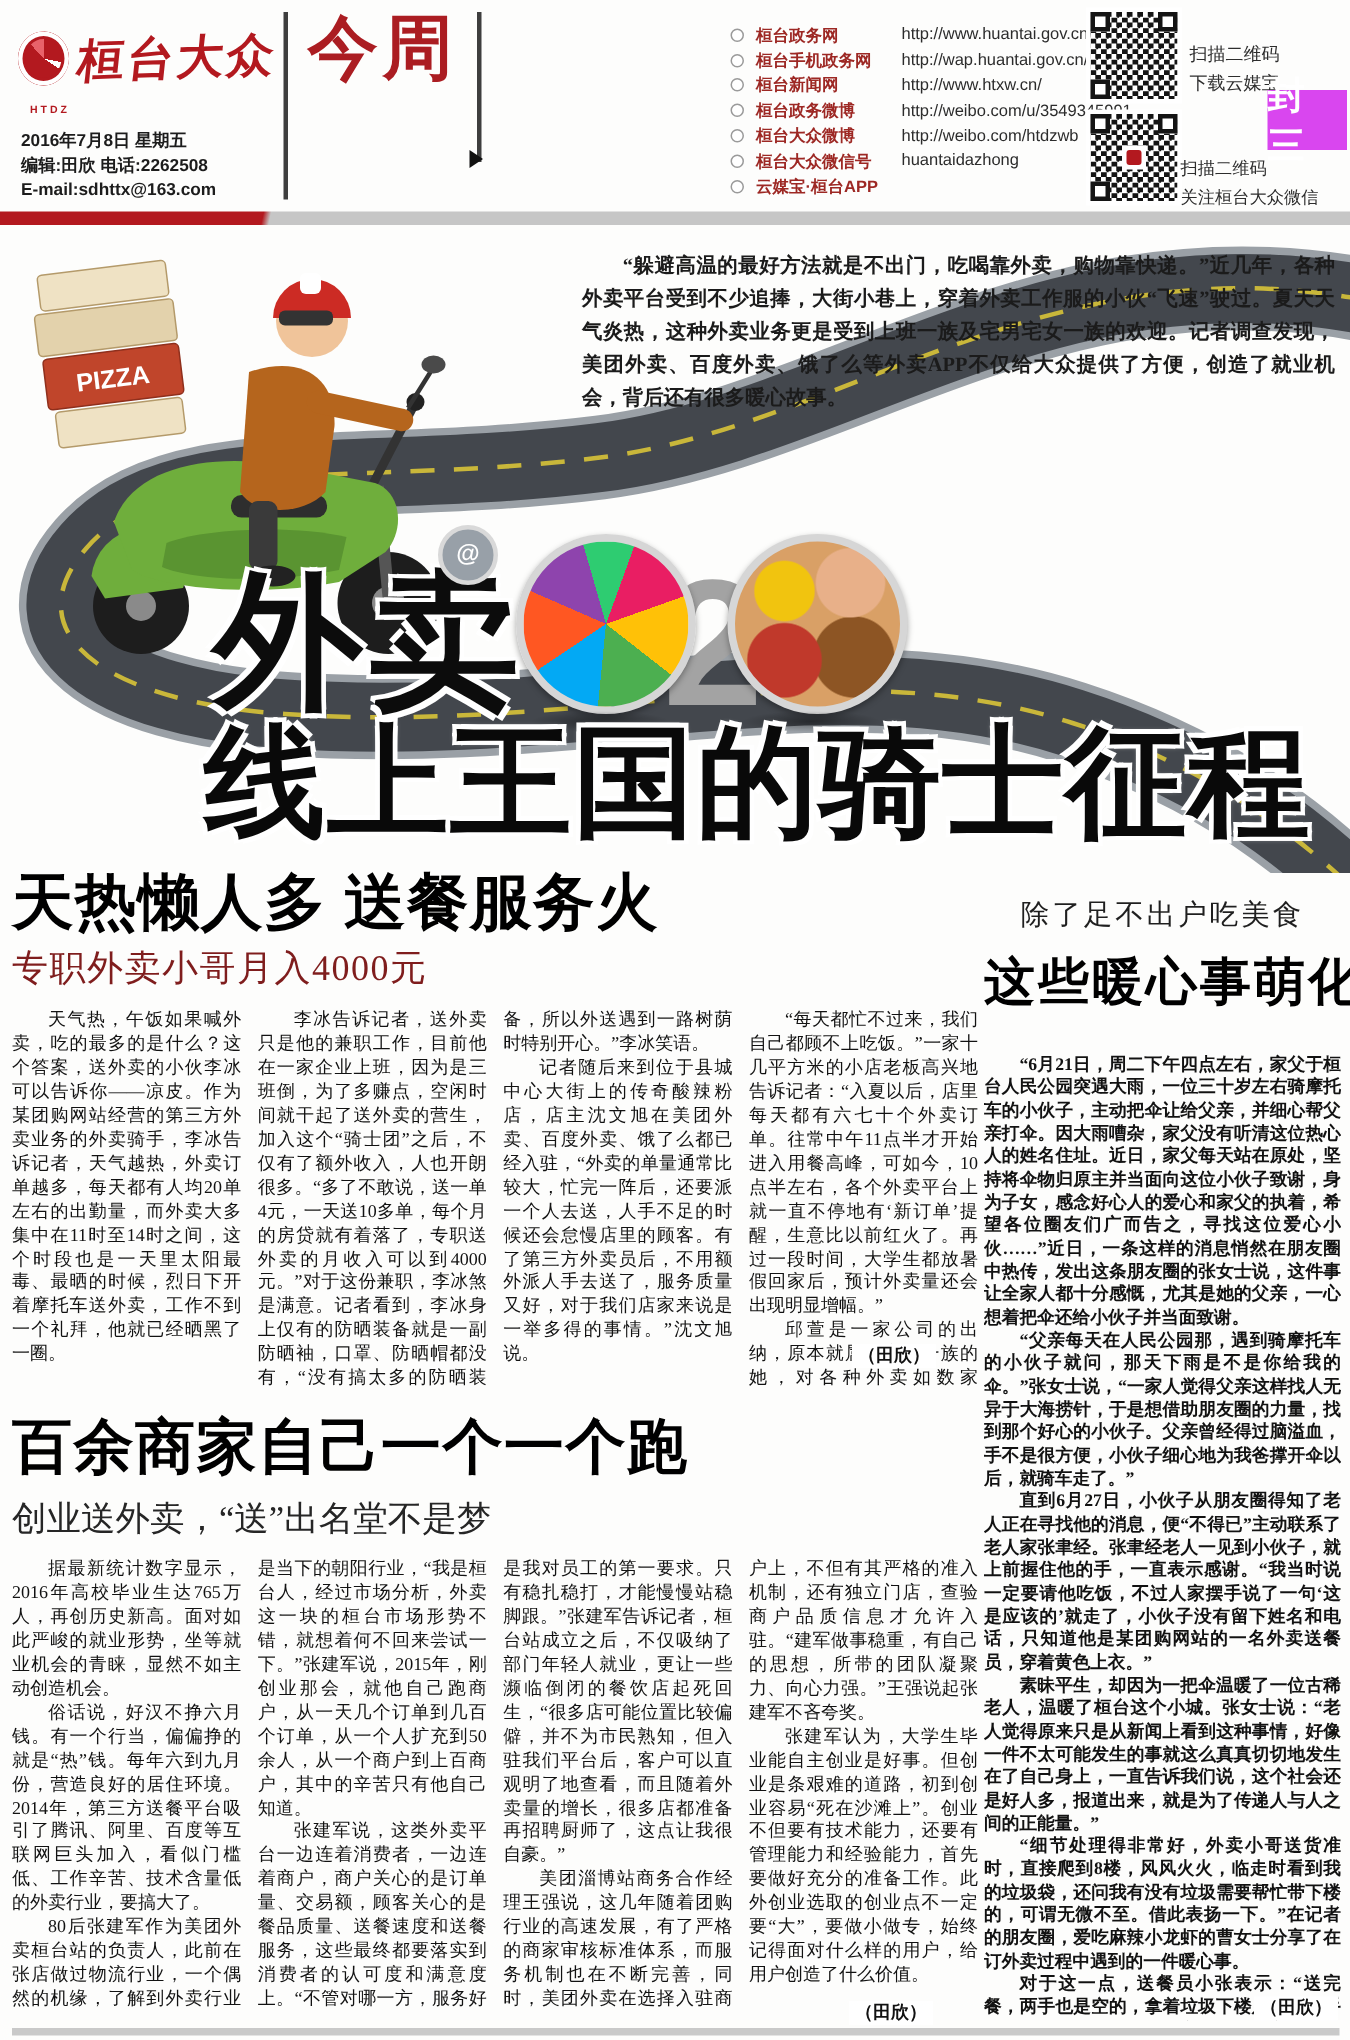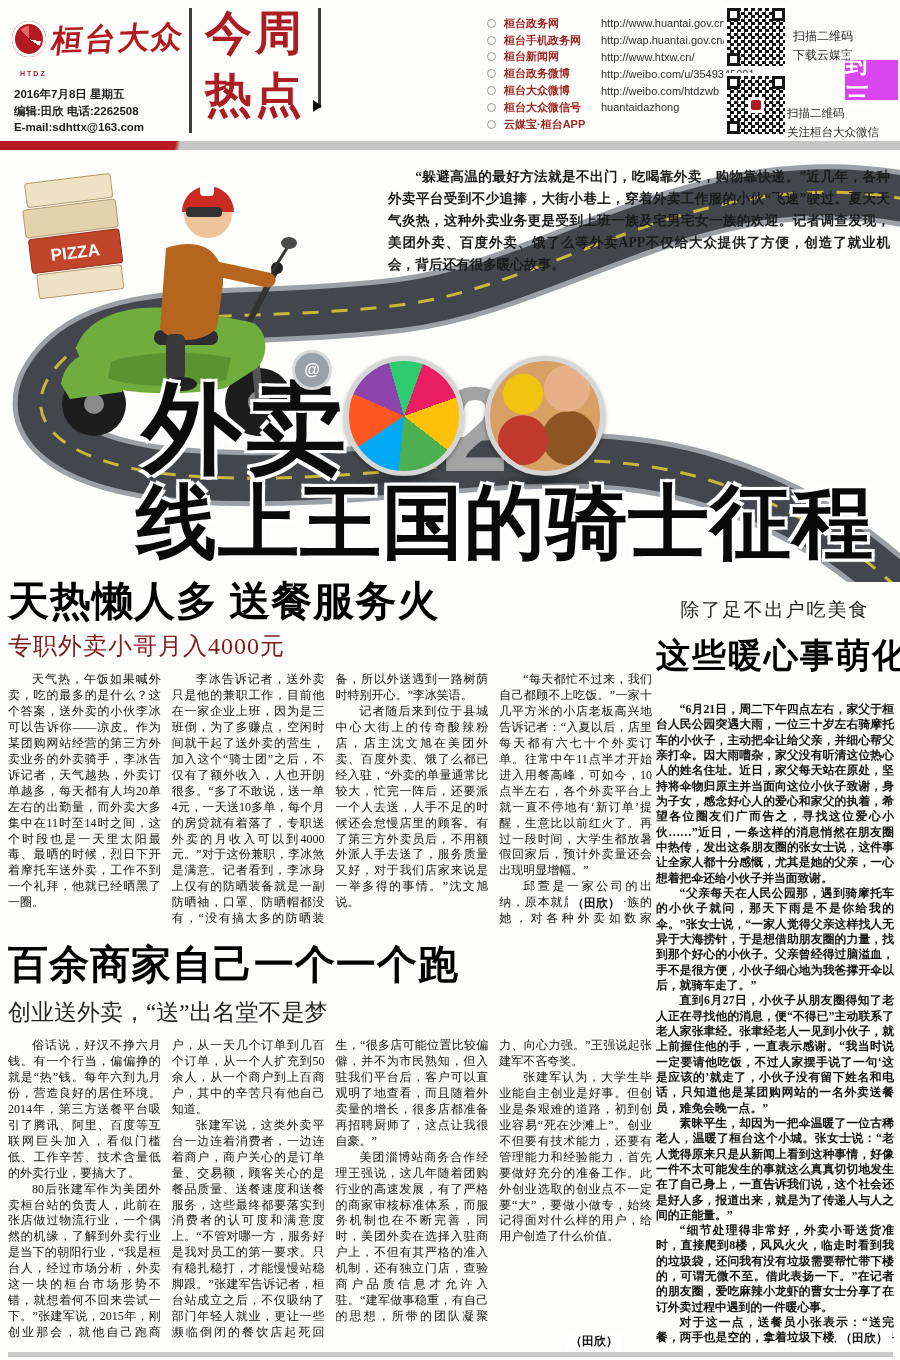--- a/index.html
+++ b/index.html
@@ -79,21 +79,21 @@
   .colbody p{margin:0;text-indent:2em;}
   .byline{position:absolute;background:#fff;padding:0 4px;font-weight:700;font-size:12px;color:#111;}
   .by1{right:28px;top:224px;}
   .a2-block{position:relative;margin-top:12px;}
   .a2-head{font-size:40px;line-height:46px;font-weight:900;color:#000;letter-spacing:1px;white-space:nowrap;}
   .a2-sub{margin-top:12px;font-size:23px;line-height:26px;color:#262626;}
   .colbody2{margin-top:12px;height:316px;column-count:4;column-gap:11px;column-fill:auto;overflow:hidden;
       font-size:12px;line-height:1.33;text-align:justify;color:#121212;position:relative;}
   .colbody2 p{margin:0;text-indent:2em;}
   .by2{right:30px;bottom:4px;}
-  .kicker{text-align:center;font-size:19px;line-height:22px;letter-spacing:2px;color:#1f1f1f;font-family:Liberation Mono, monospace;}
+  .kicker{text-align:center;font-size:19px;line-height:22px;letter-spacing:2px;color:#1f1f1f;}
   .a3-head{margin-top:14px;font-size:34px;line-height:40px;font-weight:900;color:#000;letter-spacing:2px;text-align:center;white-space:nowrap;}
   .a3-body{position:relative;margin-top:26px;height:645px;overflow:hidden;
       font-size:11.8px;line-height:1.3;text-align:justify;color:#121212;font-weight:600;}
   .a3-body p{margin:0;text-indent:2em;}
   .by3{right:2px;bottom:0;}
   .bottom-bar{position:absolute;left:8px;top:1352px;width:885px;height:5px;background:#c9c9c9;}
 </style>
 </head>
 <body>
 
@@ -108,21 +108,20 @@
       <div class="logo-acro">HTDZ</div>
       <div class="date-lines">
         <div>2016年7月8日  星期五</div>
         <div>编辑:田欣  电话:2262508</div>
         <div>E-mail:sdhttx@163.com</div>
       </div>
     </div>
     <div class="vbar b1"></div>
     <div class="sec-title">
       <div>今周</div>
-      <div>热点</div>
     </div>
     <div class="vbar b2"></div>
     <div class="arrow-tri"></div>
 
     <div class="links">
       <div class="link-row">
         <span class="bullet"></span>
         <span class="link-label">桓台政务网</span>
         <span class="link-url">http://www.huantai.gov.cn/</span>
       </div>
@@ -247,38 +246,39 @@
       <p>记者随后来到位于县城中心大街上的传奇酸辣粉店，店主沈文旭在美团外卖、百度外卖、饿了么都已经入驻，“外卖的单量通常比较大，忙完一阵后，还要派一个人去送，人手不足的时候还会怠慢店里的顾客。有了第三方外卖员后，不用额外派人手去送了，服务质量又好，对于我们店家来说是一举多得的事情。”沈文旭说。</p>
       <p>“每天都忙不过来，我们自己都顾不上吃饭。”一家十几平方米的小店老板高兴地告诉记者：“入夏以后，店里每天都有六七十个外卖订单。往常中午11点半才开始进入用餐高峰，可如今，10点半左右，各个外卖平台上就一直不停地有‘新订单’提醒，生意比以前红火了。再过一段时间，大学生都放暑假回家后，预计外卖量还会出现明显增幅。”</p>
       <p>邱萱是一家公司的出纳，原本就属于宅女一族的她，对各种外卖如数家珍。“单位没有食堂，办公区附近的小吃店也吃腻了，各种外卖APP实在太方便，只要打开软件，自动定位，搜索周边的美食，选好了直接下单付款，在办公室吹着空调等就行。而且办公室里好几个人，还可以一起拼单，优惠的力度更大一些。”记者采访发现，在订外卖的群体中多以80后、90后为主，他们普遍觉得外卖方便、省事、又不贵。</p>
       <span class="byline by1 serif">（田欣）</span>
     </div>
 
     <div class="a2-block">
       <div class="a2-head serif">百余商家自己一个一个跑</div>
       <div class="a2-sub serif">创业送外卖，“送”出名堂不是梦</div>
       <div class="colbody2 serif">
+        <p>据最新统计数字显示，2016年高校毕业生达765万人，再创历史新高。面对如此严峻的就业形势，坐等就业机会的青睐，显然不如主动创造机会。</p>
         <p>俗话说，好汉不挣六月钱。有一个行当，偏偏挣的就是“热”钱。每年六到九月份，营造良好的居住环境。2014年，第三方送餐平台吸引了腾讯、阿里、百度等互联网巨头加入，看似门槛低、工作辛苦、技术含量低的外卖行业，要搞大了。</p>
         <p>80后张建军作为美团外卖桓台站的负责人，此前在张店做过物流行业，一个偶然的机缘，了解到外卖行业是当下的朝阳行业，“我是桓台人，经过市场分析，外卖这一块的桓台市场形势不错，就想着何不回来尝试一下。”张建军说，2015年，刚创业那会，就他自己跑商户，从一天几个订单到几百个订单，从一个人扩充到50余人，从一个商户到上百商户，其中的辛苦只有他自己知道。</p>
         <p>张建军说，这类外卖平台一边连着消费者，一边连着商户，商户关心的是订单量、交易额，顾客关心的是餐品质量、送餐速度和送餐服务，这些最终都要落实到消费者的认可度和满意度上。“不管对哪一方，服务好是我对员工的第一要求。只有稳扎稳打，才能慢慢站稳脚跟。”张建军告诉记者，桓台站成立之后，不仅吸纳了部门年轻人就业，更让一些濒临倒闭的餐饮店起死回生，“很多店可能位置比较偏僻，并不为市民熟知，但入驻我们平台后，客户可以直观明了地查看，而且随着外卖量的增长，很多店都准备再招聘厨师了，这点让我很自豪。”</p>
         <p>美团淄博站商务合作经理王强说，这几年随着团购行业的高速发展，有了严格的商家审核标准体系，而服务机制也在不断完善，同时，美团外卖在选择入驻商户上，不但有其严格的准入机制，还有独立门店，查验商户品质信息才允许入驻。“建军做事稳重，有自己的思想，所带的团队凝聚力、向心力强。”王强说起张建军不吝夸奖。</p>
         <p>张建军认为，大学生毕业能自主创业是好事。但创业是条艰难的道路，初到创业容易“死在沙滩上”。创业不但要有技术能力，还要有管理能力和经验能力，首先要做好充分的准备工作。此外创业选取的创业点不一定要“大”，要做小做专，始终记得面对什么样的用户，给用户创造了什么价值。</p>
 
         <span class="byline by2 serif">（田欣）</span>
       </div>
     </div>
   </div>
 
   <div class="zone-right">
     <div class="kicker serif">除了足不出户吃美食</div>
     <div class="a3-head serif">这些暖心事萌化网友</div>
     <div class="a3-body serif">
       <p>“6月21日，周二下午四点左右，家父于桓台人民公园突遇大雨，一位三十岁左右骑摩托车的小伙子，主动把伞让给父亲，并细心帮父亲打伞。因大雨嘈杂，家父没有听清这位热心人的姓名住址。近日，家父每天站在原处，坚持将伞物归原主并当面向这位小伙子致谢，身为子女，感念好心人的爱心和家父的执着，希望各位圈友们广而告之，寻找这位爱心小伙……”近日，一条这样的消息悄然在朋友圈中热传，发出这条朋友圈的张女士说，这件事让全家人都十分感慨，尤其是她的父亲，一心想着把伞还给小伙子并当面致谢。</p>
       <p>“父亲每天在人民公园那，遇到骑摩托车的小伙子就问，那天下雨是不是你给我的伞。”张女士说，“一家人觉得父亲这样找人无异于大海捞针，于是想借助朋友圈的力量，找到那个好心的小伙子。父亲曾经得过脑溢血，手不是很方便，小伙子细心地为我爸撑开伞以后，就骑车走了。”</p>
-      <p>直到6月27日，小伙子从朋友圈得知了老人正在寻找他的消息，便“不得已”主动联系了老人家张聿经。张聿经老人一见到小伙子，就上前握住他的手，一直表示感谢。“我当时说一定要请他吃饭，不过人家摆手说了一句‘这是应该的’就走了，小伙子没有留下姓名和电话，只知道他是某团购网站的一名外卖送餐员，难免会晚一点。”</p>
+      <p>直到6月27日，小伙子从朋友圈得知了老人正在寻找他的消息，便“不得已”主动联系了老人家张聿经。张聿经老人一见到小伙子，就上前握住他的手，一直表示感谢。“我当时说一定要请他吃饭，不过人家摆手说了一句‘这是应该的’就走了，小伙子没有留下姓名和电话，只知道他是某团购网站的一名外卖送餐员，穿着黄色上衣。”</p>
       <p>素昧平生，却因为一把伞温暖了一位古稀老人，温暖了桓台这个小城。张女士说：“老人觉得原来只是从新闻上看到这种事情，好像一件不太可能发生的事就这么真真切切地发生在了自己身上，一直告诉我们说，这个社会还是好人多，报道出来，就是为了传递人与人之间的正能量。”</p>
       <p>“细节处理得非常好，外卖小哥送货准时，直接爬到8楼，风风火火，临走时看到我的垃圾袋，还问我有没有垃圾需要帮忙带下楼的，可谓无微不至。借此表扬一下。”在记者的朋友圈，爱吃麻辣小龙虾的曹女士分享了在订外卖过程中遇到的一件暖心事。</p>
       <p>对于这一点，送餐员小张表示：“送完餐，两手也是空的，拿着垃圾下楼只是捎带手的事情，不仅给别人提供方便，营造良好的居住环境，自己的价值也能充分发挥。我们给大家提供更贴心的服务，让大家肚子饱饱的，心里暖暖的，也是为了顾客能更理解我们。每天早晨6点半左右，我们就要起床准备，一直忙到晚上9点甚至更晚才能休息。比如去医院这种地方，电梯比较难等，十几层楼一般就是直接跑上去，我们送餐员接到订单后肯定会以最快的速度送到客户手中，但随着天热订单增多，如果选择网上订餐，尽量提前早预定，如果集中到一个时间段，餐饮店首先要有一个制作的过程，如果恰逢周末或遇到恶劣天气时，难免会晚一点，还希望客户可以体谅一下我们。”</p>
       <span class="byline by3 serif">（田欣）</span>
     </div>
   </div>
 
   <div class="bottom-bar"></div>
 </div>
 

